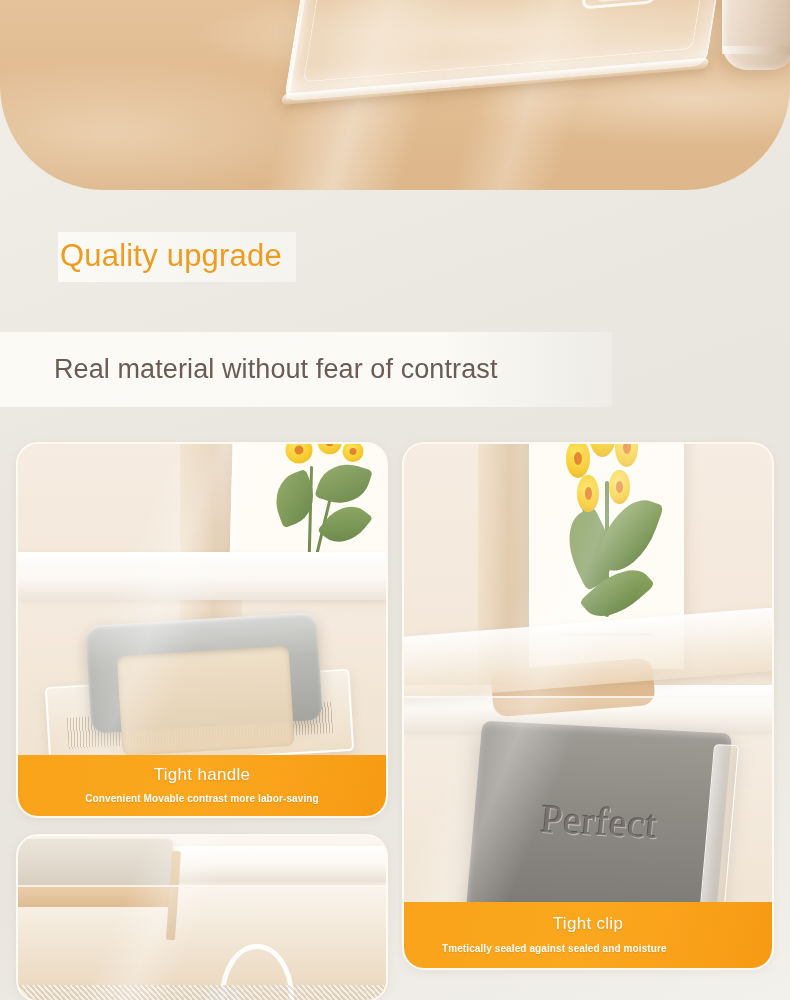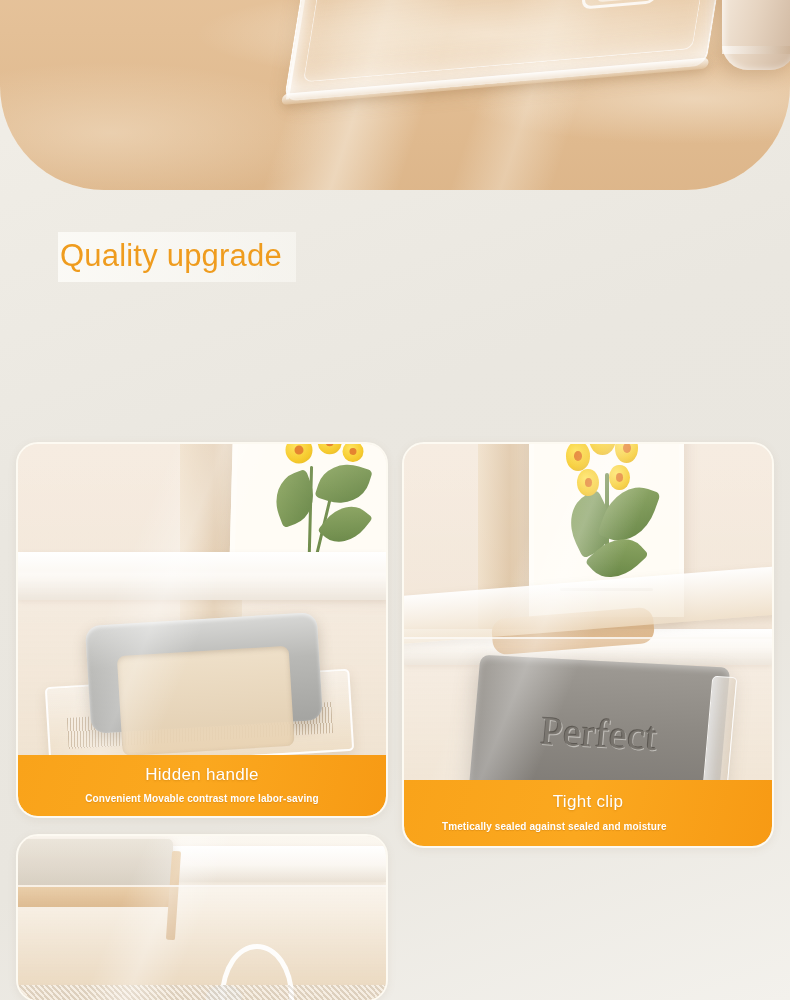--- a/index.html
+++ b/index.html
@@ -155,21 +155,21 @@
 
   .card {
     position:relative;
     border-radius:22px;
     overflow:hidden;
     background:#f6efe4;
     border:2px solid #fdfaf2;
     box-shadow:0 2px 8px rgba(150,120,90,.10);
   }
   .card-a { grid-column:1; grid-row:1; }
-  .card-b { grid-column:2; grid-row:1 / span 3; height:406px; }
+  .card-b { grid-column:2; grid-row:1 / span 3; height:528px; }
   .card-c { grid-column:1; grid-row:3; height:168px; }
 
   .photo { position:absolute; inset:0; overflow:hidden; }
 
   
   .wall {
     position:absolute; left:0; top:0; width:100%; height:100%;
     background:linear-gradient(to bottom,#f5eade 0%,#f3e7d9 46%,#f7f0e6 100%);
   }
   .wall-column {
@@ -384,20 +384,21 @@
 
       <div class="appliance">
         <div class="appliance-band"></div>
       </div>
     </div>
   </div>
 
   <div class="headline-wrap">
     <div class="headline">Quality upgrade</div>
   </div>
+  <div class="subheadline">Real material without fear of contrast</div>
 
   <div class="grid">
 
     <div class="card card-a">
       <div class="photo">
         <div class="wall"></div>
         <div class="wall-column"></div>
 
         <div class="frame" style="left:58%; top:-6%; width:46%; height:46%; transform:rotate(1.5deg);">
           <div class="frame-mat"></div>
@@ -423,21 +424,21 @@
 
         <div class="handle">
           <div class="handle-cut"></div>
         </div>
 
         <div class="carpet"></div>
         <div class="glass"></div>
       </div>
 
       <div class="caption caption-a">
-        <span class="caption-title">Hidden handle</span>
+        <span class="caption-title">Tight handle</span>
         <span class="caption-sub">Convenient Movable contrast more labor-saving</span>
       </div>
     </div>
 
     <div class="card card-b">
       <div class="photo">
         <div class="wall"></div>
         <div class="wall-column" style="left:20%; width:16%; height:50%;"></div>
 
         <div class="frame" style="left:34%; top:-9%; width:42%; height:52%;">

